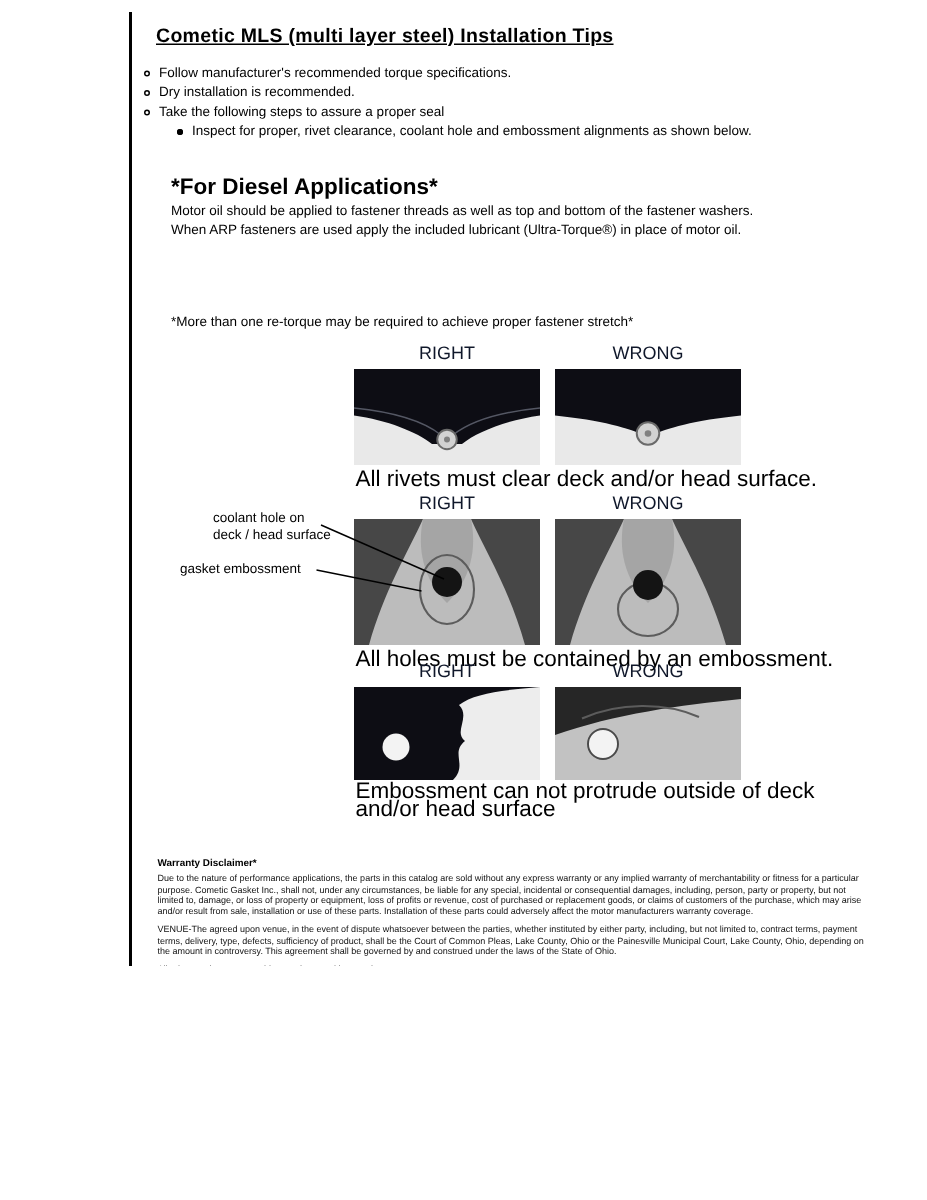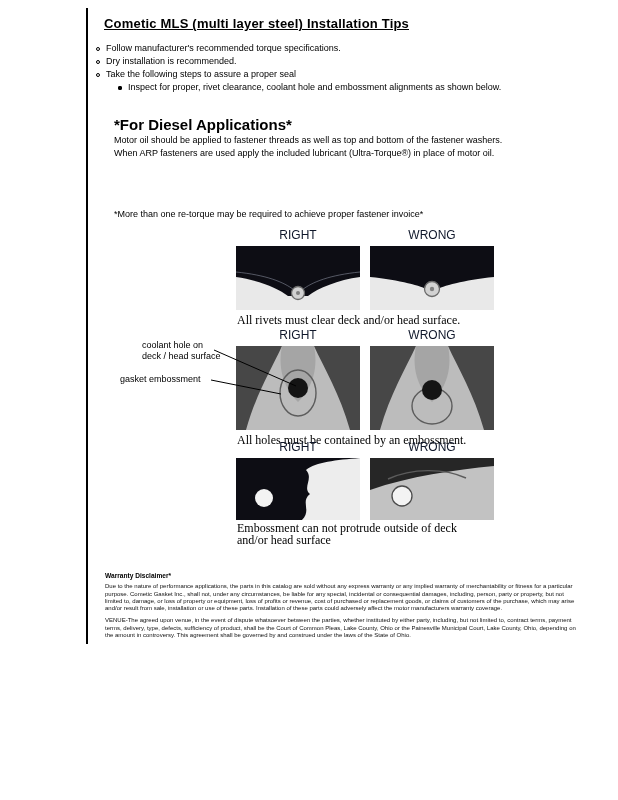--- a/index.html
+++ b/index.html
@@ -23,21 +23,21 @@
   .tip-sub { margin-left:22px; }
 
   .diesel-heading { position:absolute; left:114px; top:116px; font-size:15px; font-weight:bold; }
   .para { position:absolute; left:114px; width:398px; font-size:9px; line-height:12.5px; }
   .para1 { top:134px; }
   .para2 { top:168px; }
   .note  { position:absolute; left:114px; top:209px; font-size:9px; }
 
   .hdr { position:absolute; width:124px; text-align:center; font-size:12px; color:#0f172a; }
   .panel { position:absolute; display:block; }
-  .cap { position:absolute; left:237px; font-size:12px; line-height:12px;font-family:Liberation Serif, serif; }
+  .cap { position:absolute; left:237px; font-size:15px; line-height:12px; }
 
   .lbl { position:absolute; font-size:9px; line-height:10.5px; }
   .lbl-coolant { left:142px; top:340px; }
   .lbl-emboss  { left:120px; top:374px; }
 
   .overlay { position:absolute; left:0; top:0; pointer-events:none; }
 
   .warranty { position:absolute; left:105px; top:572px; width:474px; font-size:6px; line-height:7.3px; color:#111; }
   .warranty h2 { font-size:6.6px; font-weight:bold; margin-bottom:4px; color:#000; }
   .warranty p { margin-bottom:5px; }
@@ -71,21 +71,21 @@
       <span class="dot dot-filled"></span>
     </div>
     <div class="tip-row tip-sub">
       <span class="dot dot-filled"></span>
       <span>Inspect for proper, rivet clearance, coolant hole and embossment alignments as shown below.</span>
     </div>
   </div>
 
   <h2 class="diesel-heading">*For Diesel Applications*</h2>
   <p class="para para1">Motor oil should be applied to fastener threads as well as top and bottom of the fastener washers. When ARP fasteners are used apply the included lubricant (Ultra-Torque®) in place of motor oil.</p>
-  <p class="note">*More than one re-torque may be required to achieve proper fastener invoice*</p>
+  <p class="note">*More than one re-torque may be required to achieve proper fastener stretch*</p>
 
   <div class="hdr" style="left:236px; top:228px;">RIGHT</div>
   <div class="hdr" style="left:370px; top:228px;">WRONG</div>
 
   <svg class="panel" style="left:236px; top:246px;" width="124" height="64" viewBox="0 0 124 64">
     <rect width="124" height="64" fill="#0d0d14"></rect>
     <path d="M0,64 L0,31 C22,34 42,42 52,50 L72,50 C82,42 102,34 124,31 L124,64 Z" fill="#e9e9e9"></path>
     <path d="M0,26 C30,29 48,36 58,44 L66,44 C76,36 94,29 124,26" fill="none" stroke="#8f95a5" stroke-width="1" opacity="0.55"></path>
     <circle cx="62" cy="47" r="6.5" fill="#d2d2d2" stroke="#6a6a6a" stroke-width="1.3"></circle>
     <circle cx="62" cy="47" r="2" fill="#808080"></circle>

